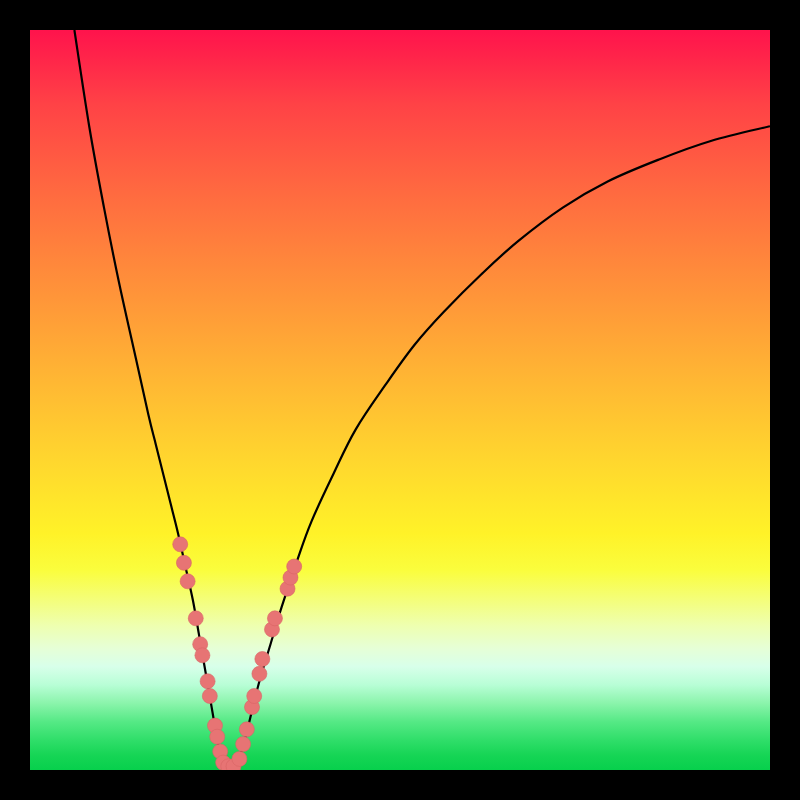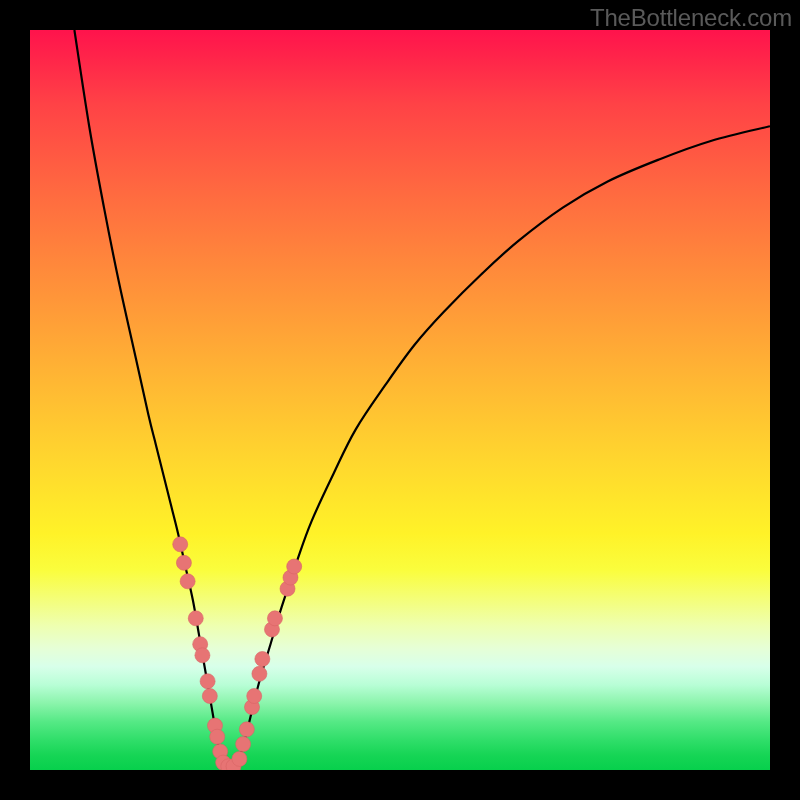--- a/index.html
+++ b/index.html
@@ -94,14 +94,13 @@
           <circle cx="229.40" cy="643.80" r="7.5" fill="#e77474" stroke="#d86464" stroke-width="0.6"></circle>
           <circle cx="232.36" cy="629.00" r="7.5" fill="#e77474" stroke="#d86464" stroke-width="0.6"></circle>
           <circle cx="241.98" cy="599.40" r="7.5" fill="#e77474" stroke="#d86464" stroke-width="0.6"></circle>
           <circle cx="244.94" cy="588.30" r="7.5" fill="#e77474" stroke="#d86464" stroke-width="0.6"></circle>
           <circle cx="257.52" cy="558.70" r="7.5" fill="#e77474" stroke="#d86464" stroke-width="0.6"></circle>
           <circle cx="260.48" cy="547.60" r="7.5" fill="#e77474" stroke="#d86464" stroke-width="0.6"></circle>
           <circle cx="264.18" cy="536.50" r="7.5" fill="#e77474" stroke="#d86464" stroke-width="0.6"></circle>
         </g>
     </svg>
   </div>
-  <div class="watermark">TheBottleneck.com</div>
 </div>
 
 </body></html>

